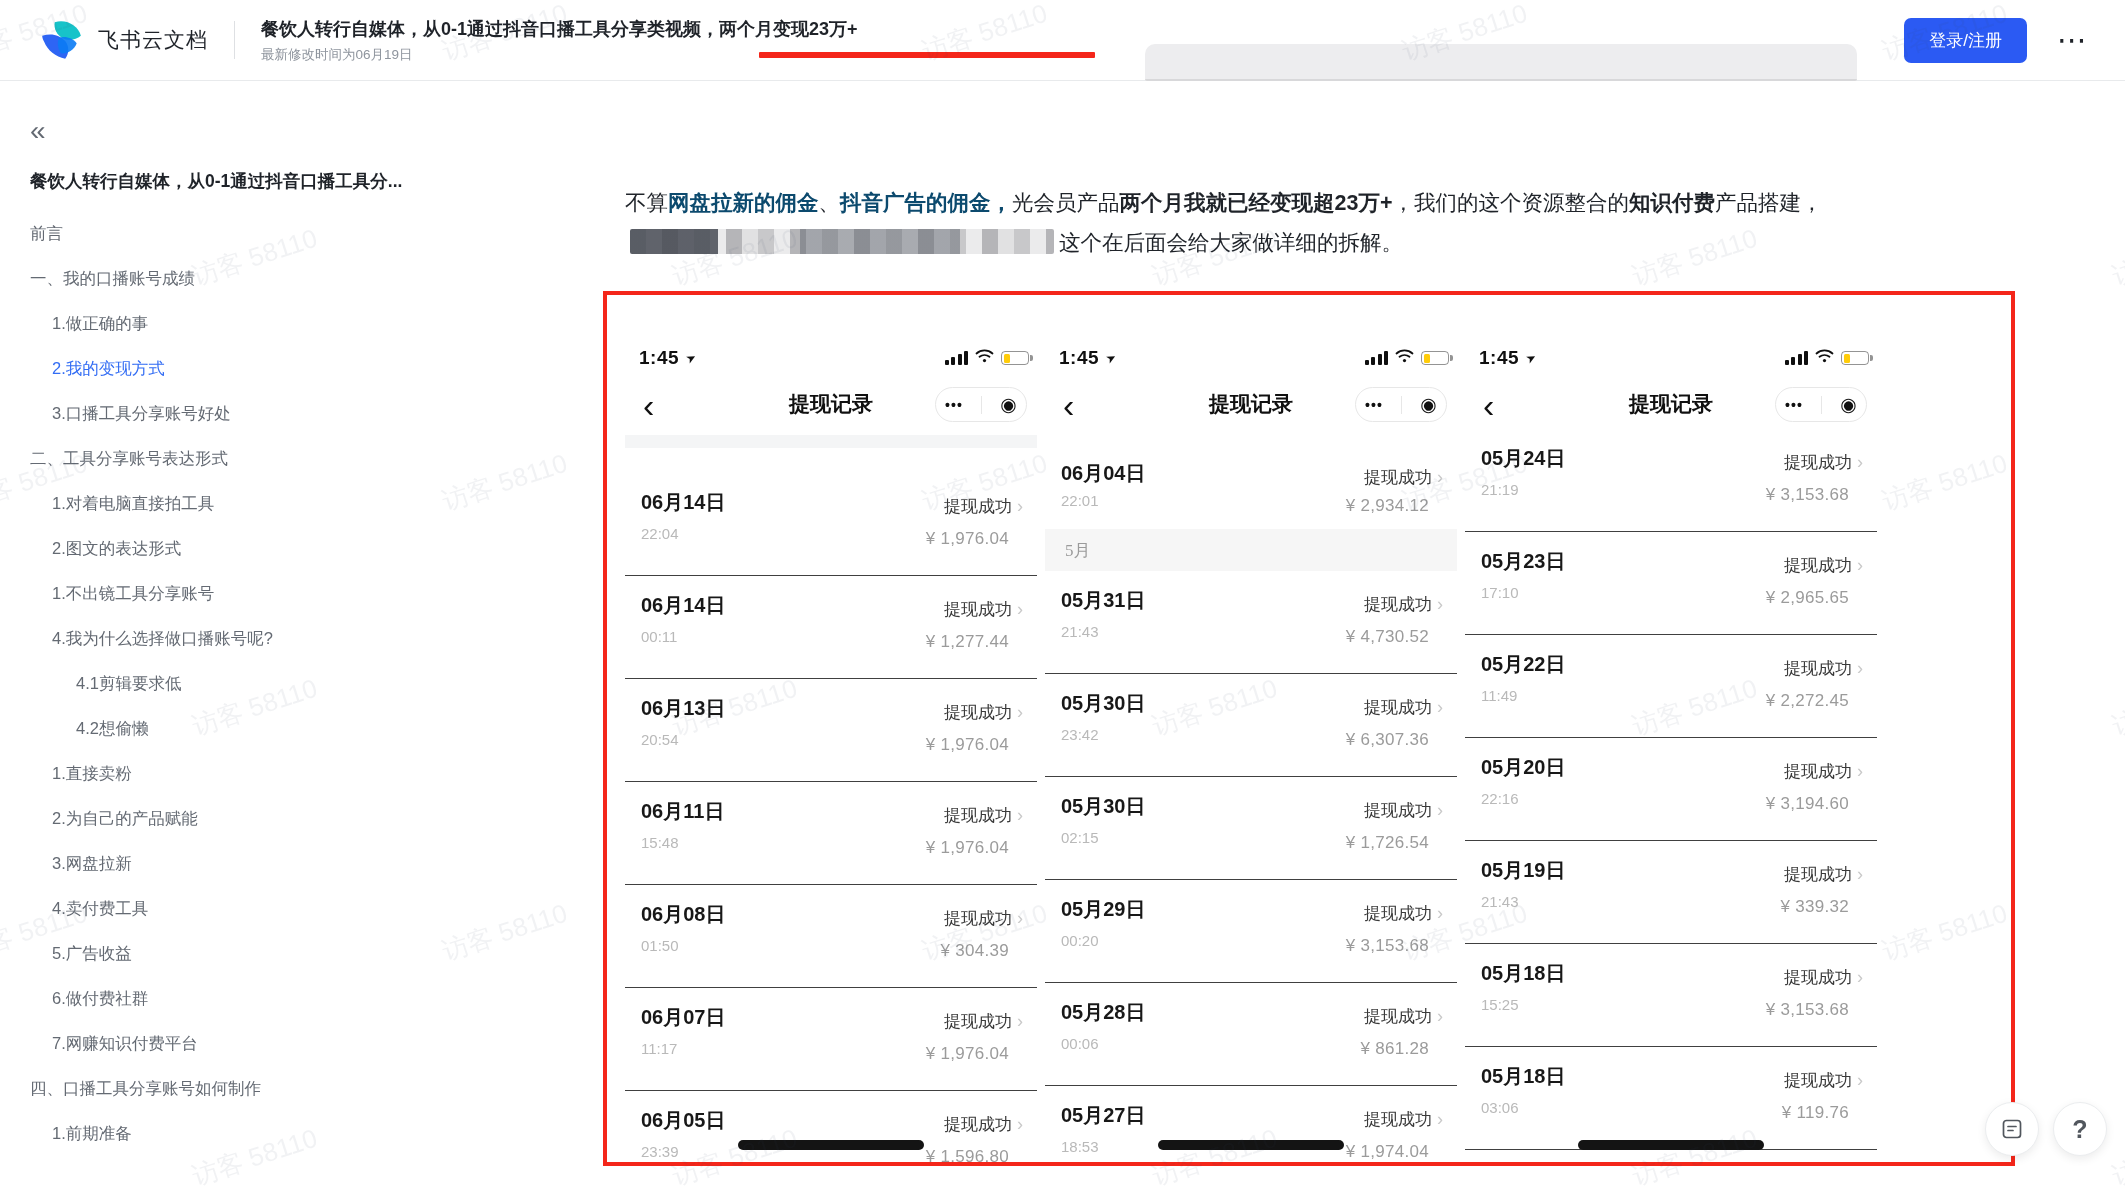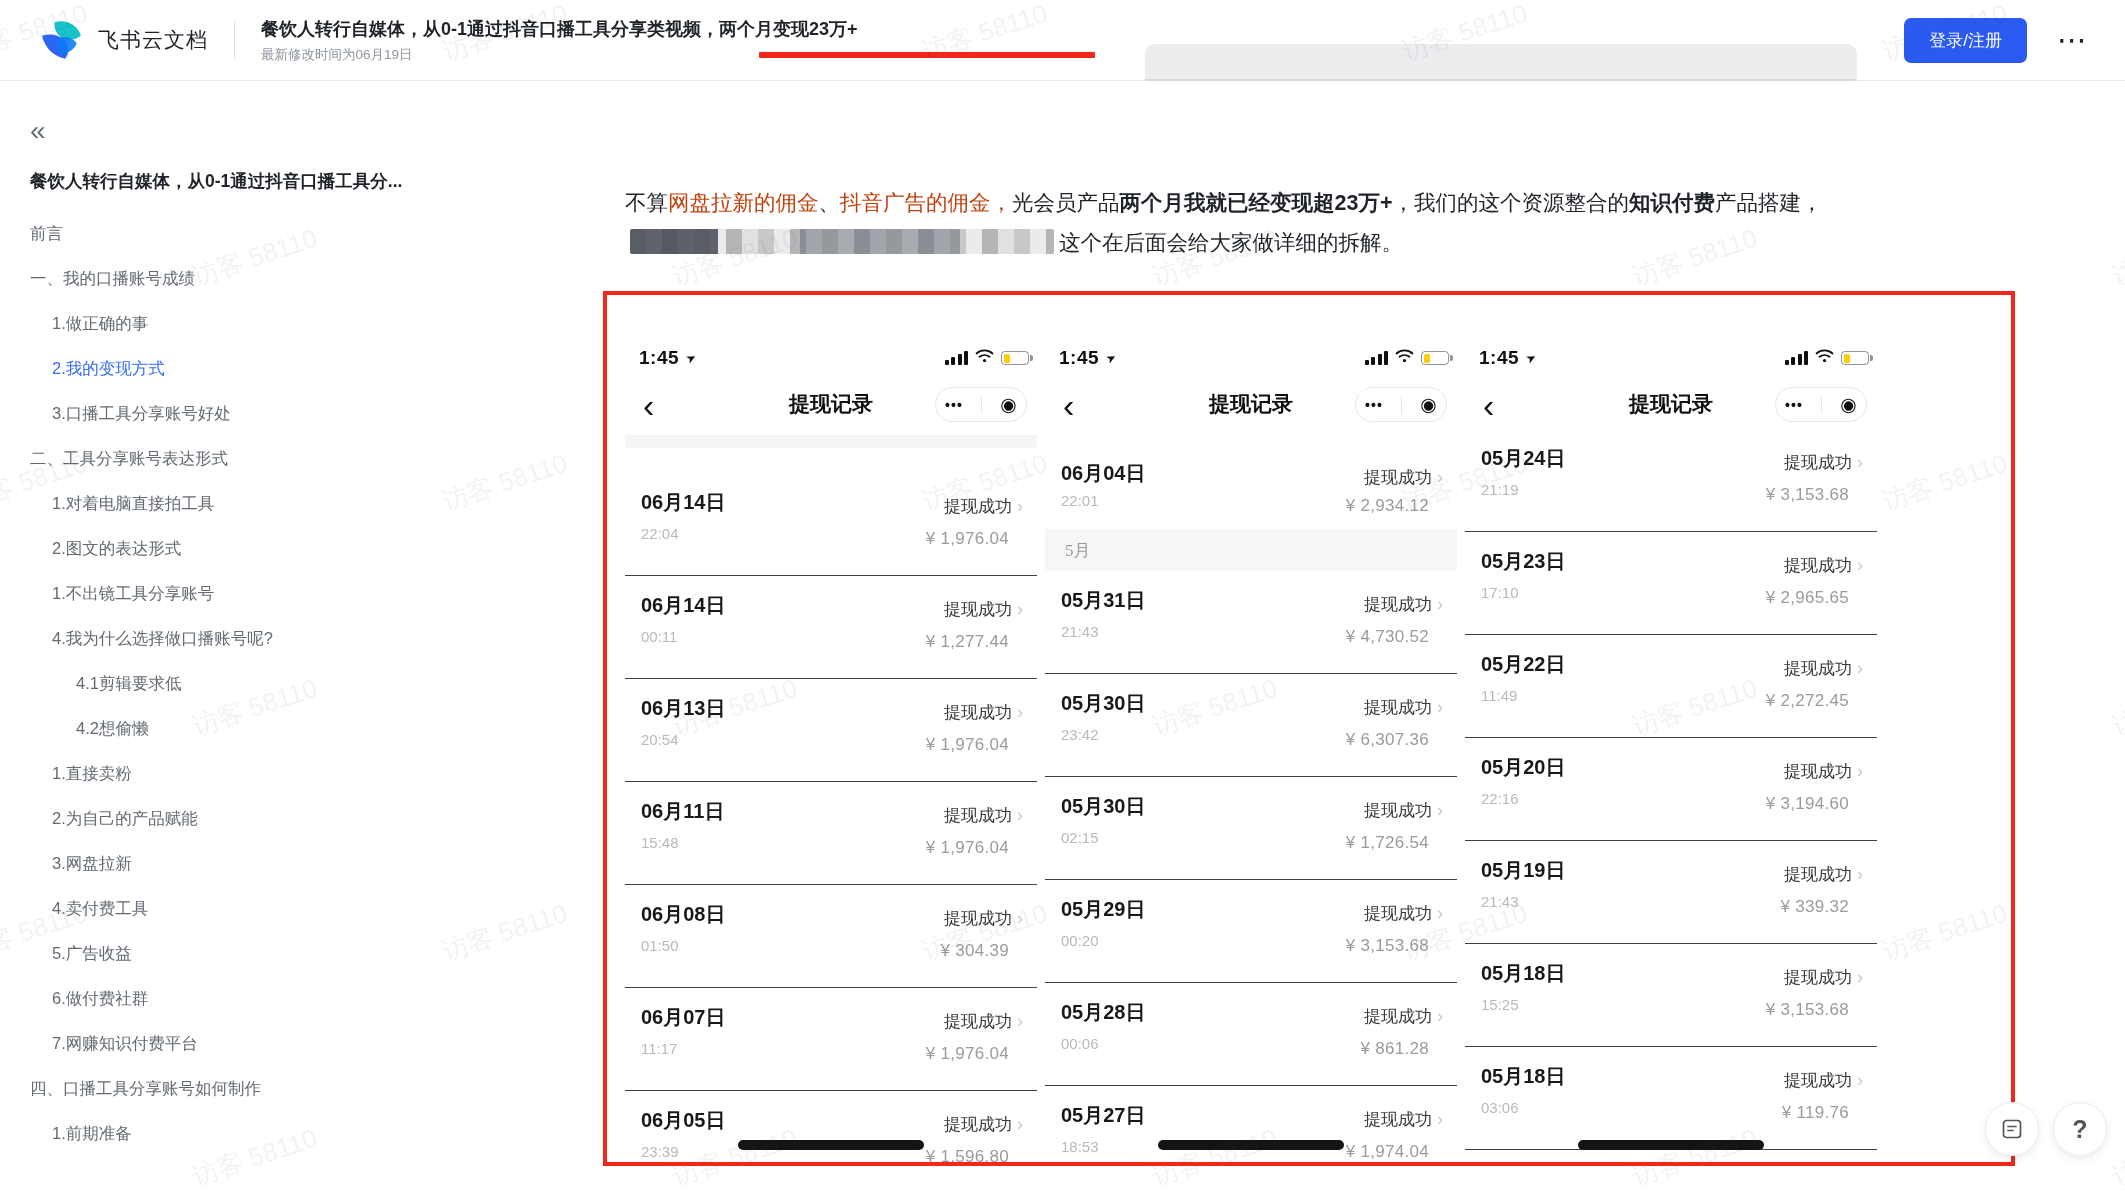--- a/index.html
+++ b/index.html
@@ -36,21 +36,21 @@
                white-space:nowrap; overflow:hidden; }
   .toc-item { height:45px; line-height:45px; font-size:16.5px; color:#646a73;
               white-space:nowrap; overflow:hidden; cursor:pointer; }
   .toc-item.lvl1 { padding-left:22px; }
   .toc-item.lvl2 { padding-left:46px; }
   .toc-item.active { color:#336df4; }
 
   
   .para { position:absolute; left:625px; top:183px; width:1252px; z-index:10;
           font-size:21.5px; line-height:40px; color:#1f2329; }
-  .para .red { color:#c2410c; font-weight:400;margin-top:40px; }
+  .para .red { color:#0c4a6e; font-weight:700;margin-top:40px; }
   .para .b { font-weight:700; }
   .censor { display:inline-block; width:424px; height:25px; vertical-align:-4px; margin:0 5px;
             border-radius:2px; opacity:.9;
             background:
               linear-gradient(90deg, rgba(45,50,60,.82) 0 88px, rgba(45,50,60,0) 88px),
               linear-gradient(90deg, transparent 0 170px, rgba(70,76,88,.45) 170px 330px, transparent 330px),
               repeating-linear-gradient(90deg,#c3c3c5 0 16px,#e9e9ea 16px 32px,#aeaeb1 32px 48px,#dededf 48px 64px); }
 
   
   .shot-box { position:absolute; left:603px; top:291px; width:1412px; height:875px;

